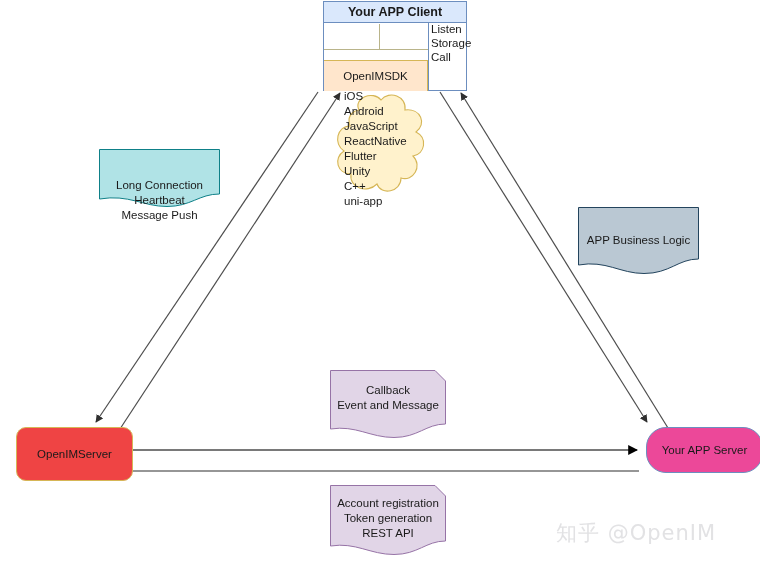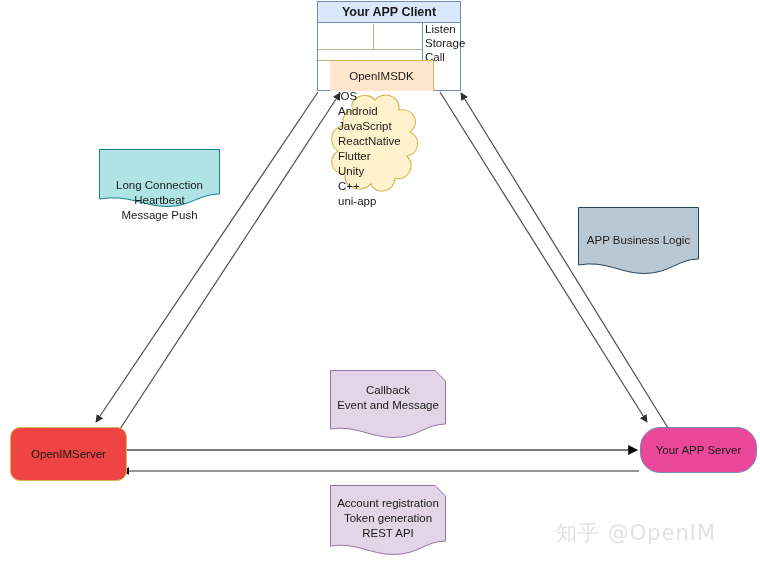--- a/index.html
+++ b/index.html
@@ -23,20 +23,21 @@
     position: absolute;
     left: 0;
     top: 0;
     width: 760px;
     height: 563px;
     pointer-events: none;
   }
   .node {
     position: absolute;
     box-sizing: border-box;
+    margin-left: 6px;
   }
 
   
   #client-box {
     left: 317px;
     top: 1px;
     width: 144px;
     height: 90px;
     border: 1px solid #6c8ebf;
     background: #ffffff;
@@ -96,21 +97,21 @@
     width: 38px;
     font-size: 11.5px;
     line-height: 14px;
     color: #1a1a1a;
     text-align: left;
     padding-left: 1px;
     box-sizing: border-box;
   }
   #sdk-box {
     position: absolute;
-    left: 12px;
+    left: 0px;
     top: 58px;
     width: 104px;
     height: 31px;
     background: #ffe6cc;
     border-top: 1px solid #d6b656;
     border-right: 1px solid #d6b656;
     box-sizing: border-box;
     display: flex;
     align-items: center;
     justify-content: center;

